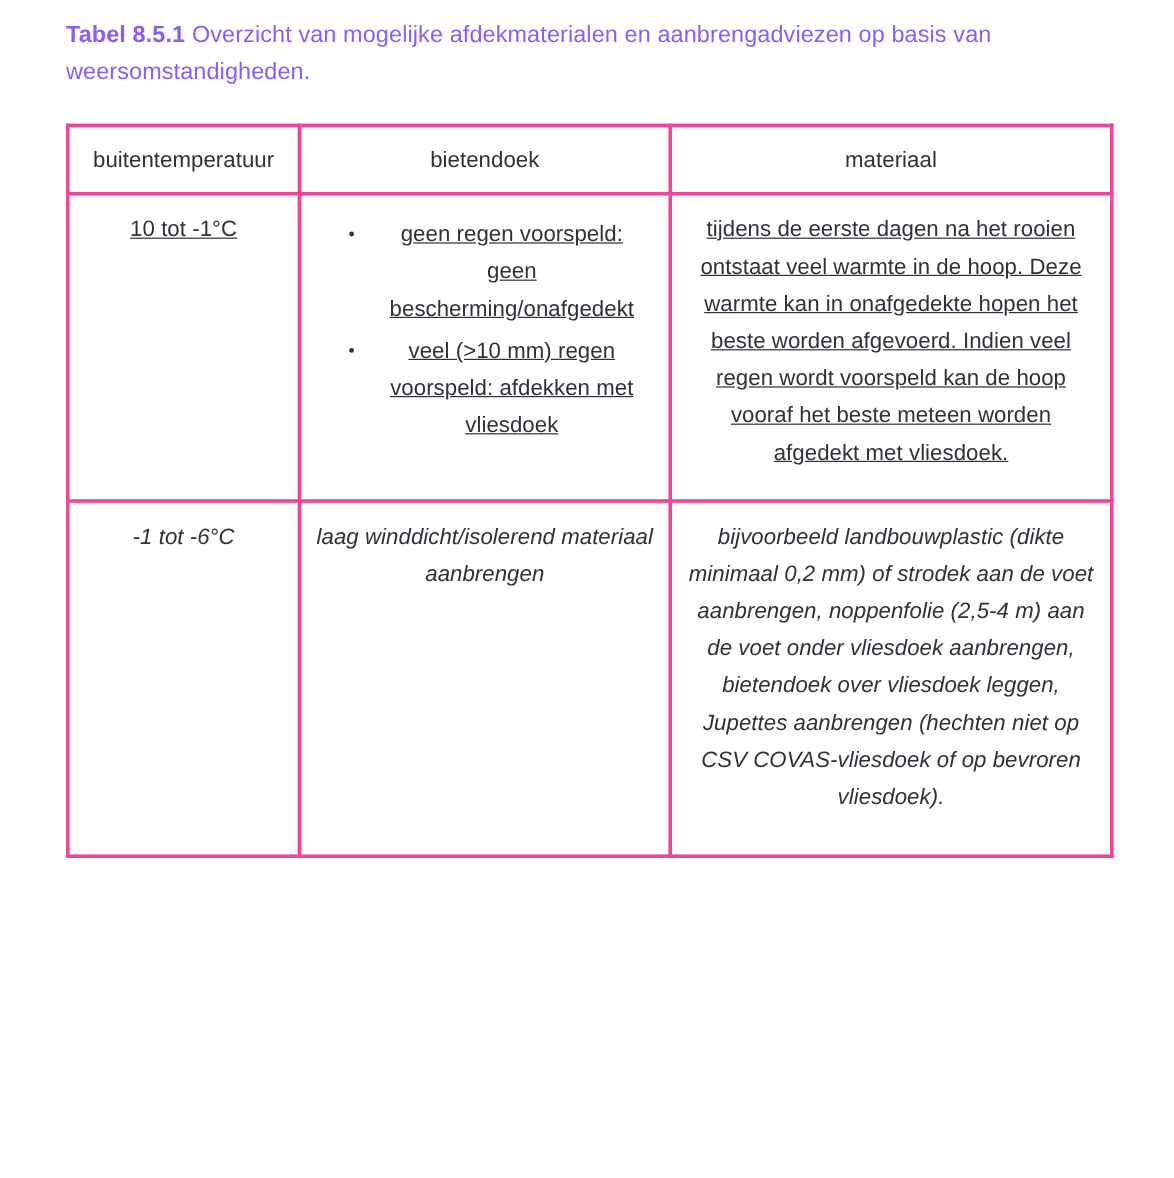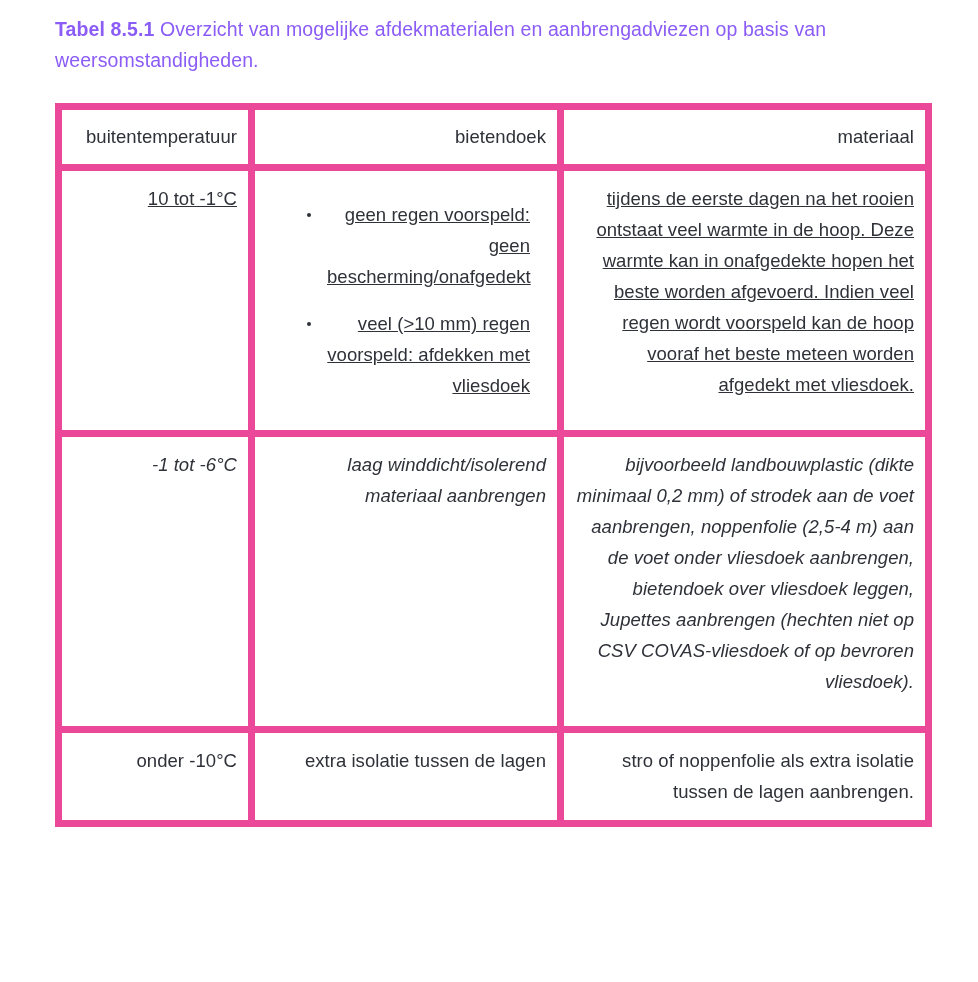--- a/index.html
+++ b/index.html
@@ -45,23 +45,23 @@
     border-collapse: collapse;
     width: 870px;
     table-layout: fixed;
     background: #ffffff;
   }
   table.adv col.c1 { width: 193px; }
   table.adv col.c2 { width: 309px; }
   table.adv col.c3 { width: 368px; }
 
   table.adv th, table.adv td {
-    border: 7px solid #ec4899;
+    border: 3px solid #ec4899;
     vertical-align: top;
-    text-align: right;
+    text-align: center;
     font-weight: normal;
     font-size: 18.5px;
     line-height: 31px;
     color: #2e3138;
     padding: 12px 11px 13px 11px;
     box-sizing: border-box;
     letter-spacing: 0.05px;
   }
   table.adv th {
     padding-top: 11px;
@@ -71,21 +71,21 @@
     white-space: nowrap;
   }
   ul.bullets {
     margin: 0;
     padding: 0 0 0 25px;
     list-style: none;
   }
   ul.bullets li {
     position: relative;
     padding-left: 20px;
-    margin: 16px;
+    margin: 4px;
   }
   ul.bullets li::before {
     content: "";
     position: absolute;
     left: 0;
     top: 14px;
     width: 4px;
     height: 4px;
     border-radius: 50%;
     background: #2e3138;
@@ -133,23 +133,18 @@
           <td>tijdens de eerste dagen na het rooien ontstaat veel warmte in de hoop. Deze warmte kan in onafgedekte hopen het beste worden afgevoerd. Indien veel regen wordt voorspeld kan de hoop vooraf het beste meteen worden afgedekt met vliesdoek.</td>
         </tr>
 
         <tr class="r2">
           <td class="temp">-1 tot -6°C</td>
           <td>laag winddicht/isolerend materiaal aanbrengen</td>
           <td>bijvoorbeeld landbouwplastic (dikte minimaal 0,2 mm) of strodek aan de voet aanbrengen, noppenfolie (2,5-4 m) aan de voet onder vliesdoek aanbrengen, bietendoek over vliesdoek leggen, Jupettes aanbrengen (hechten niet op CSV COVAS-vliesdoek of op bevroren vliesdoek).</td>
         </tr>
 
 
-        <tr class="r4">
-          <td class="temp">onder -10°C</td>
-          <td>extra isolatie tussen de lagen</td>
-          <td>stro of noppenfolie als extra isolatie tussen de lagen aanbrengen.</td>
-        </tr>
 
       </tbody>
     </table>
   </div>
 
 </div>
 
 </body></html>

